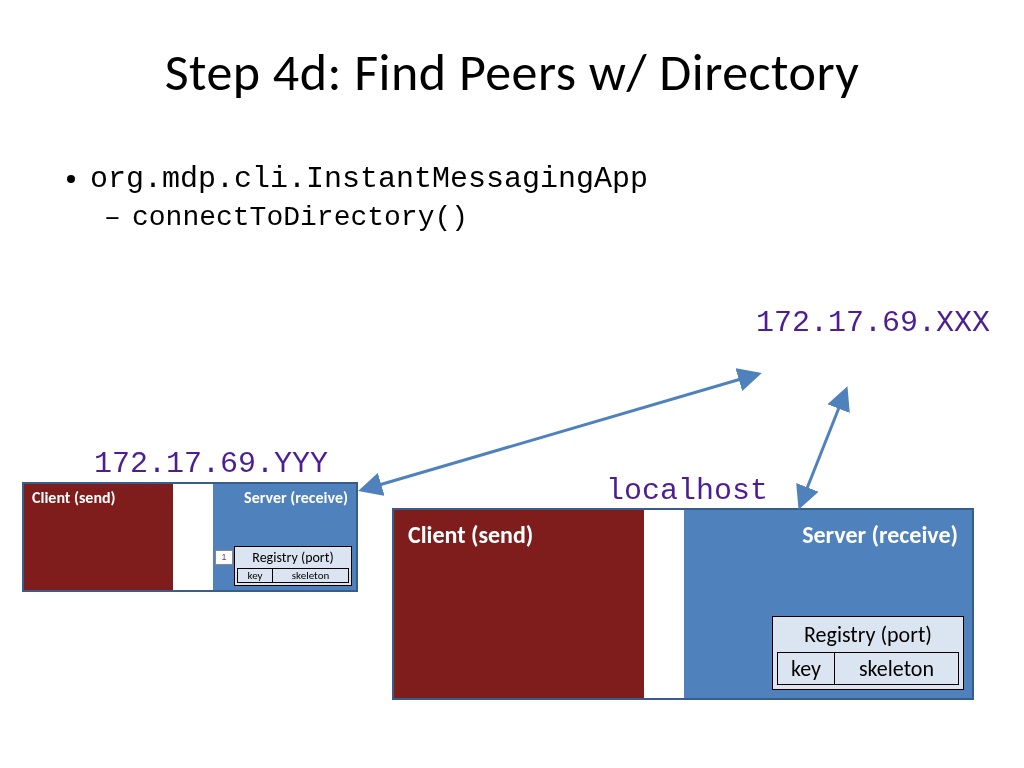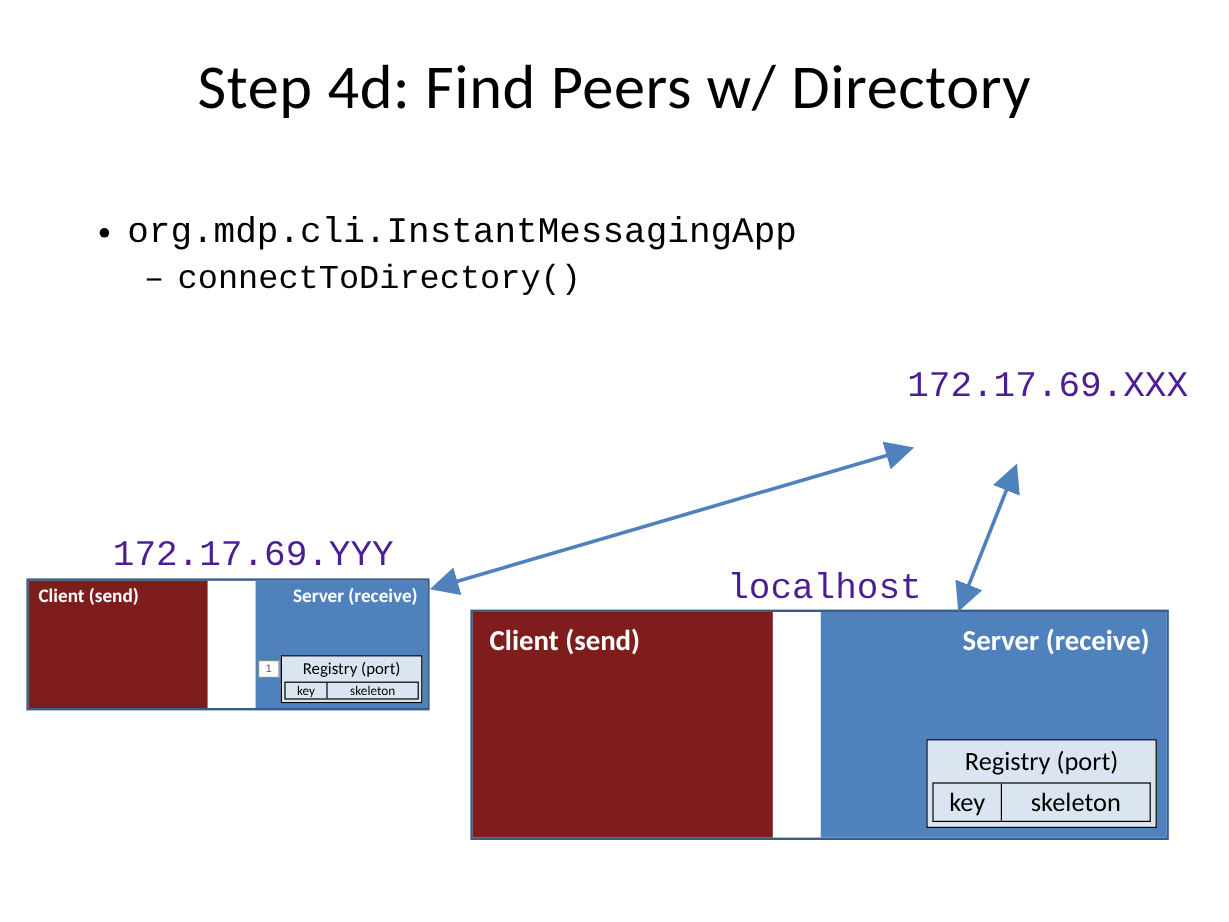--- a/index.html
+++ b/index.html
@@ -25,21 +25,21 @@
     top: 40px;
     text-align: center;
     font-size: 52px;
     font-weight: 400;
     letter-spacing: 0.5px;
   }
   ul.bullets {
     position: absolute;
     left: 60px;
     top: 162px;
-    margin: 16px;
+    margin: 0;
     padding: 0 0 0 30px;
     font-family: "Courier New", Courier, monospace;
     font-size: 30px;
     color: #000;
   }
   ul.bullets > li { list-style: disc; }
   ul.sub {
     margin: 6px 0 0 0;
     padding: 0 0 0 42px;
   }

